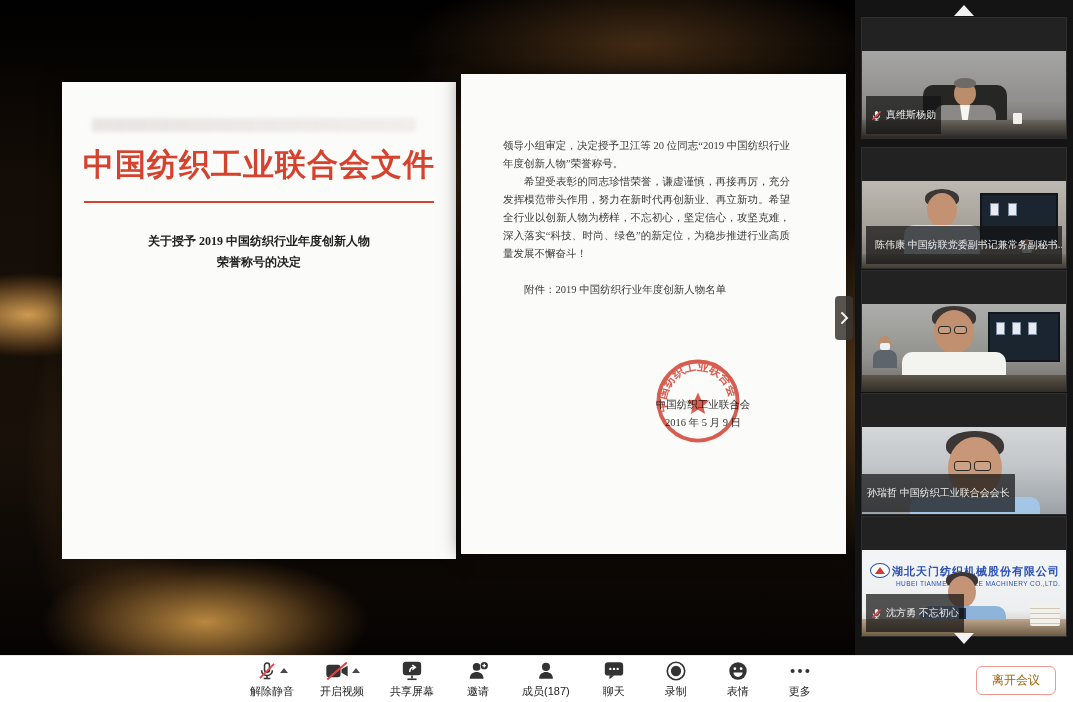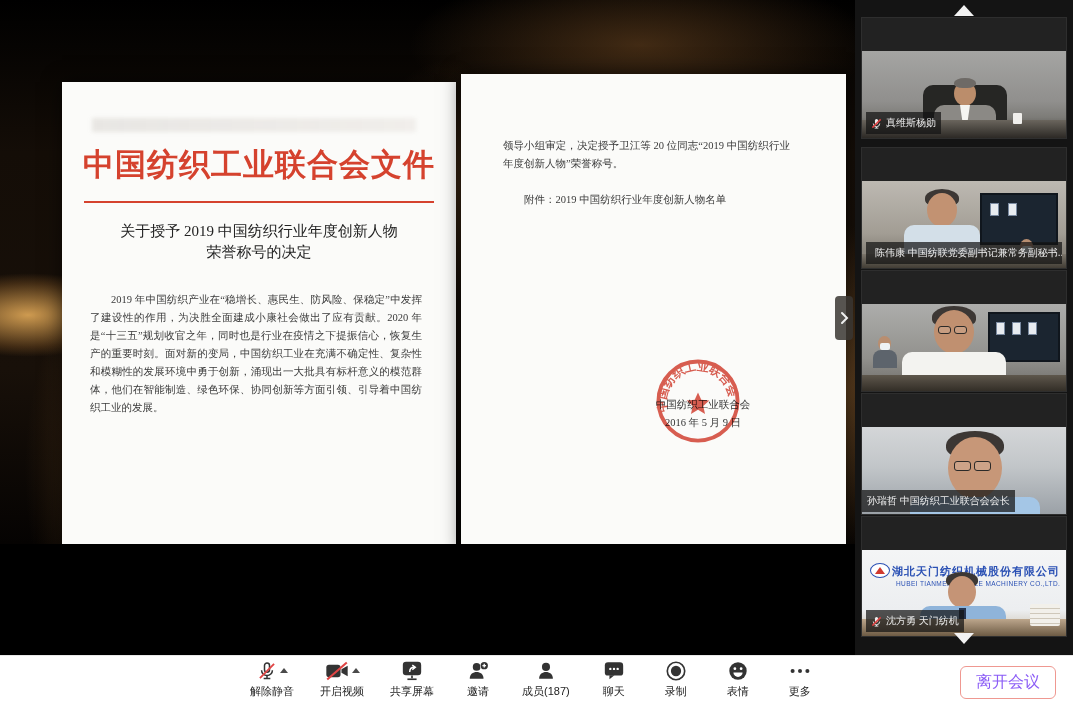--- a/index.html
+++ b/index.html
@@ -1,21 +1,21 @@
 <!DOCTYPE html>
 <html><head>
 <meta charset="utf-8">
 <style>
   * { margin:0; padding:0; box-sizing:border-box; }
   html,body { width:1073px; height:702px; background:#000; overflow:hidden;
               font-family:"Liberation Sans","DejaVu Sans",sans-serif; }
   .app { position:relative; width:1073px; height:702px; background:#000; }
 
   
-  .main-area { position:absolute; left:0; top:0; width:855px; height:544px; overflow:hidden;padding-left:19px; }
+  .main-area { position:absolute; left:0; top:0; width:855px; height:655px; overflow:hidden;padding-left:19px; }
   .backdrop { position:absolute; inset:0;
     background:
       radial-gradient(140px 55px at 28px 315px, rgba(216,162,84,.95), rgba(130,86,38,.4) 58%, transparent 76%),
       radial-gradient(210px 85px at 205px 622px, rgba(205,150,70,.9), rgba(120,80,35,.35) 58%, transparent 78%),
       radial-gradient(120px 260px at 115px 470px, rgba(120,80,38,.5), transparent 75%),
       radial-gradient(320px 110px at 640px 45px, rgba(105,68,32,.6), transparent 72%),
       radial-gradient(95px 220px at 846px 390px, rgba(145,98,48,.55), transparent 75%),
       radial-gradient(110px 160px at 448px 180px, rgba(125,82,40,.45), transparent 75%),
       linear-gradient(180deg,#000 0%,#140d07 28%,#181009 68%,#050302 100%);
   }
@@ -24,21 +24,21 @@
   .page-left  { left:62px;  top:82px; width:394px; height:477px; }
   .page-right { left:461px; top:74px; width:385px; height:480px; }
 
   .bleed { position:absolute; left:30px; top:36px; right:40px; height:14px;
            background:linear-gradient(90deg, rgba(150,140,130,.18), rgba(170,150,140,.12));
            filter:blur(2px); }
   .doc-title { margin:62px 10px 0; text-align:center; font-size:31px; font-weight:bold;
                color:#d5422e; letter-spacing:1px; white-space:nowrap; }
   .doc-number { margin-top:22px; text-align:center; font-size:11px; color:#444; letter-spacing:1px; }
   .red-rule { margin:15px auto 0; width:350px; height:2px; background:#d5422e; }
-  .doc-heading { margin-top:18px; text-align:center; font-size:15px; font-weight:normal;
+  .doc-heading { margin-top:28px; text-align:center; font-size:12px; font-weight:bold;
                  color:#222; line-height:21px; }
   .doc-body { margin-top:28px; padding:0 34px 0 28px; font-size:10.5px; line-height:18px;
               text-align:justify; color:#3a3a3a; }
   .doc-body p { text-indent:2em; }
   .doc-body p.no-indent { text-indent:0; }
   .page-right .doc-body { margin-top:0; padding:63px 56px 0 42px; }
   .attachment { margin-top:18px; text-indent:2em; }
 
   .sig-block { position:absolute; left:168px; top:322px; width:148px; text-align:center;
                font-size:10.5px; color:#333; line-height:18px; }
@@ -56,21 +56,21 @@
   .sidebar { position:absolute; left:855px; top:0; width:218px; height:655px; background:#141414; }
   .scroll-arrow { position:absolute; left:50%; transform:translateX(-50%); width:0; height:0; cursor:pointer; }
   .scroll-up   { top:5px;  border-left:10px solid transparent; border-right:10px solid transparent; border-bottom:11px solid #f2f2f2; }
   .scroll-down { top:633px; border-left:10px solid transparent; border-right:10px solid transparent; border-top:11px solid #f2f2f2; }
   .tile { position:absolute; left:6px; width:206px; height:122px; background:#222;
           border:1px solid #2e2e2e; overflow:hidden; cursor:pointer; }
   .tile1 { top:17px; }  .tile2 { top:147px; } .tile3 { top:270px; }
   .tile4 { top:393px; } .tile5 { top:516px; height:121px; }
   .scene { position:absolute; inset:0;margin-top:33px; }
   .name-tag { position:absolute; left:4px; bottom:4px; max-width:196px; display:flex;
-              align-items:center; gap:4px; background:rgba(20,20,20,.72); padding:4px 5px;
+              align-items:center; gap:4px; background:rgba(20,20,20,.72); padding:12px 5px;
               font-size:10px; color:#eee; white-space:nowrap; overflow:hidden; }
   .tile4 .name-tag { left:0; bottom:2px; }
 
   
   .wall1 { position:absolute; inset:0; background:linear-gradient(180deg,#a5a5a3,#908f8d 58%,#7d7c78 76%,#6d6c68 82%); }
   .desk-dark { position:absolute; left:0; right:0; bottom:0; height:18px;
                background:linear-gradient(180deg,#6a655d,#2c2925); }
   .chair { position:absolute; left:61px; top:34px; width:84px; height:74px; background:#262624; border-radius:10px; }
   .head  { position:absolute; border-radius:50%; background:#bb8d6b; }
   .hair  { position:absolute; border-radius:50% 50% 40% 40%; background:#3c3734; }
@@ -106,47 +106,47 @@
   
   .toolbar { position:absolute; left:0; top:655px; width:1073px; height:47px; background:#fff;
              border-top:1px solid #e8e8e8; display:flex; align-items:center; }
   .tool-group { display:flex; align-items:flex-start; gap:26px; margin-left:250px; }
   .tool-item { display:flex; flex-direction:column; align-items:center; gap:2px; cursor:pointer; min-width:36px; }
   .icon-row { display:flex; align-items:center; gap:3px; height:22px; }
   .caret { width:0; height:0; border-left:4px solid transparent; border-right:4px solid transparent;
            border-bottom:5px solid #4a4a4a; }
   .tool-label { font-size:11px; color:#1c1c1c; white-space:nowrap; }
   .leave-btn { position:absolute; right:17px; top:10px; padding:5px 15px; background:#fff;
-               border:1px solid #ef9891; border-radius:6px; color:#8b5cf6; font-size:16px; cursor:pointer;
+               border:1px solid #ef9891; border-radius:6px; color:#a16207; font-size:12px; cursor:pointer;
                font-family:"Liberation Sans","DejaVu Sans",sans-serif; }
 </style>
 </head>
 <body>
 
 <div class="app">
 
   <div class="main-area">
     <div class="backdrop"></div>
 
     <div class="page page-left">
       <div class="bleed"></div>
       <div class="doc-title">中国纺织工业联合会文件</div>
       <div class="red-rule"></div>
       <div class="doc-heading">
         <div>关于授予 2019 中国纺织行业年度创新人物</div>
         <div>荣誉称号的决定</div>
       </div>
       <div class="doc-body">
-        <p>2019 年中国纺织产业在“稳增长、惠民生、防风险、保稳定”中发挥了建设性的作用，为决胜全面建成小康社会做出了应有贡献。2020 年是“十三五”规划收官之年，同时也是行业在疫情之下提振信心，恢复生产的重要时刻。面对新的变局，中国纺织工业在充满不确定性、复杂性和模糊性的发展环境中勇于创新，涌现出一大批具有标杆意义的模范群体，他们在智能制造、绿色环保、协同创新等方面引领、引导着中国纺织工业的发展。</p>
       </div>
     </div>
 
     <div class="page page-right">
       <div class="doc-body">
         <p class="no-indent">领导小组审定，决定授予卫江等 20 位同志“2019 中国纺织行业年度创新人物”荣誉称号。</p>
+        <p>希望受表彰的同志珍惜荣誉，谦虚谨慎，再接再厉，充分发挥模范带头作用，努力在新时代再创新业、再立新功。希望全行业以创新人物为榜样，不忘初心，坚定信心，攻坚克难，深入落实“科技、时尚、绿色”的新定位，为稳步推进行业高质量发展不懈奋斗！</p>
         <p class="attachment">附件：2019 中国纺织行业年度创新人物名单</p>
       </div>
       <div class="sig-block">
         <div>中国纺织工业联合会</div>
         <div>2016 年 5 月 9 日</div>
       </div>
       <svg class="seal" viewBox="0 0 100 100">
         <defs>
             <path id="sealArc" d="M 16 66 A 37 37 0 1 1 84 66" fill="none"></path>
           </defs>
@@ -270,21 +270,21 @@
         <div class="tie" style="left:97px; top:58px;"></div>
         <div class="desk-dark" style="height:17px; background:linear-gradient(180deg,#bca68c,#6d5b44);"></div>
         <div class="books"></div>
       </div>
       <div class="name-tag">
         <svg width="11" height="11" viewBox="0 0 12 12">
           <rect x="4.3" y="1" width="3.4" height="6" rx="1.7" fill="#eee"></rect>
           <path d="M2.5 6 a3.5 3.5 0 0 0 7 0 M6 9.5 V11 M4 11 h4" stroke="#eee" stroke-width="1" fill="none"></path>
           <line x1="1.5" y1="10.5" x2="10.5" y2="1.5" stroke="#e04343" stroke-width="1.6"></line>
         </svg>
-        <span>沈方勇 天门纺机</span>
+        <span>沈方勇 不忘初心</span>
       </div>
     </div>
 
     <div class="scroll-arrow scroll-down"></div>
   </div>
 
   <div class="toolbar">
     <div class="tool-group">
 
       <div class="tool-item">

